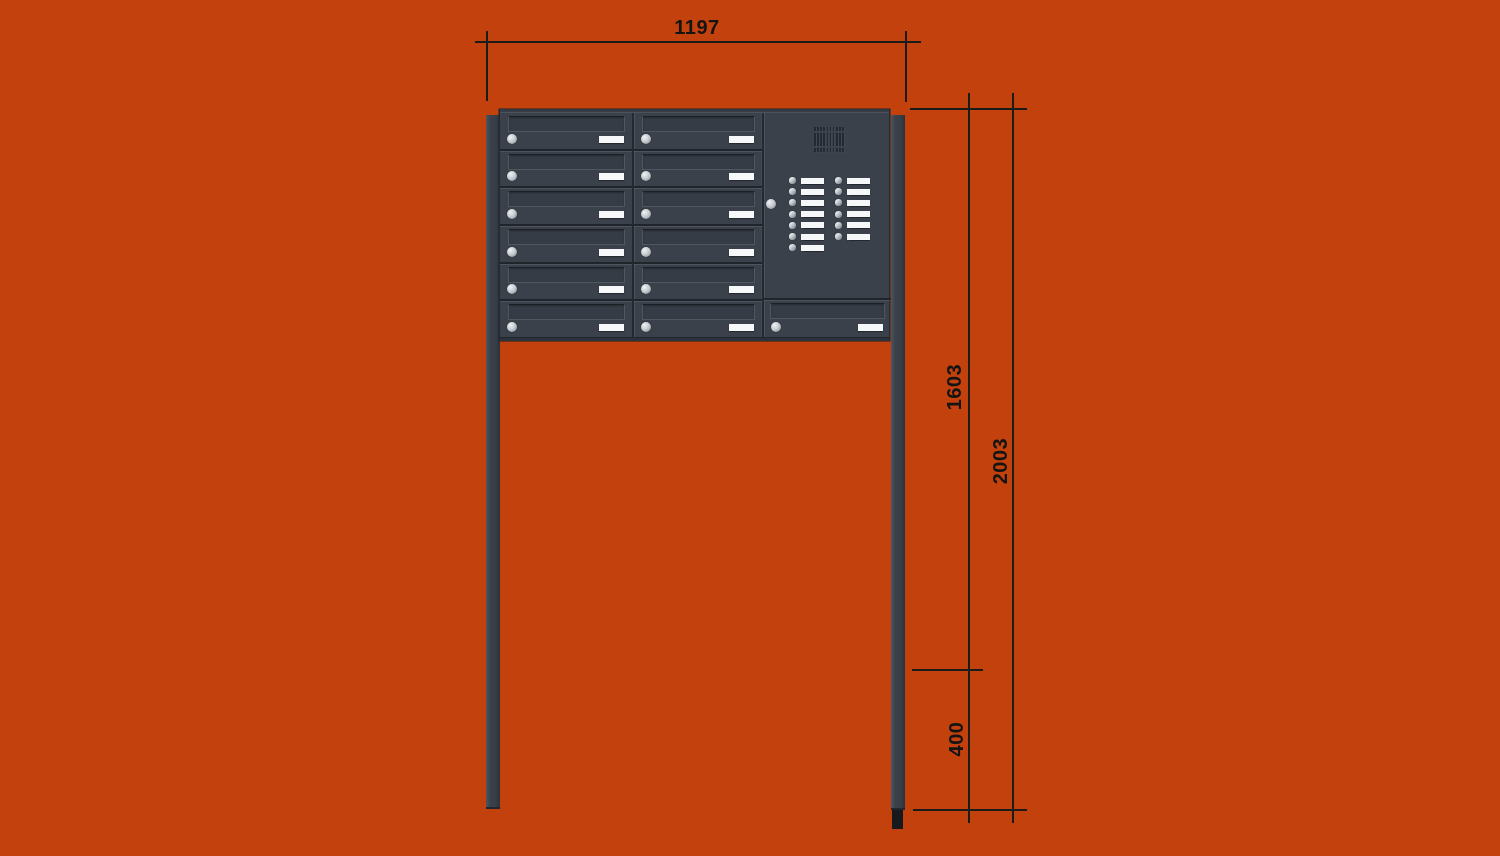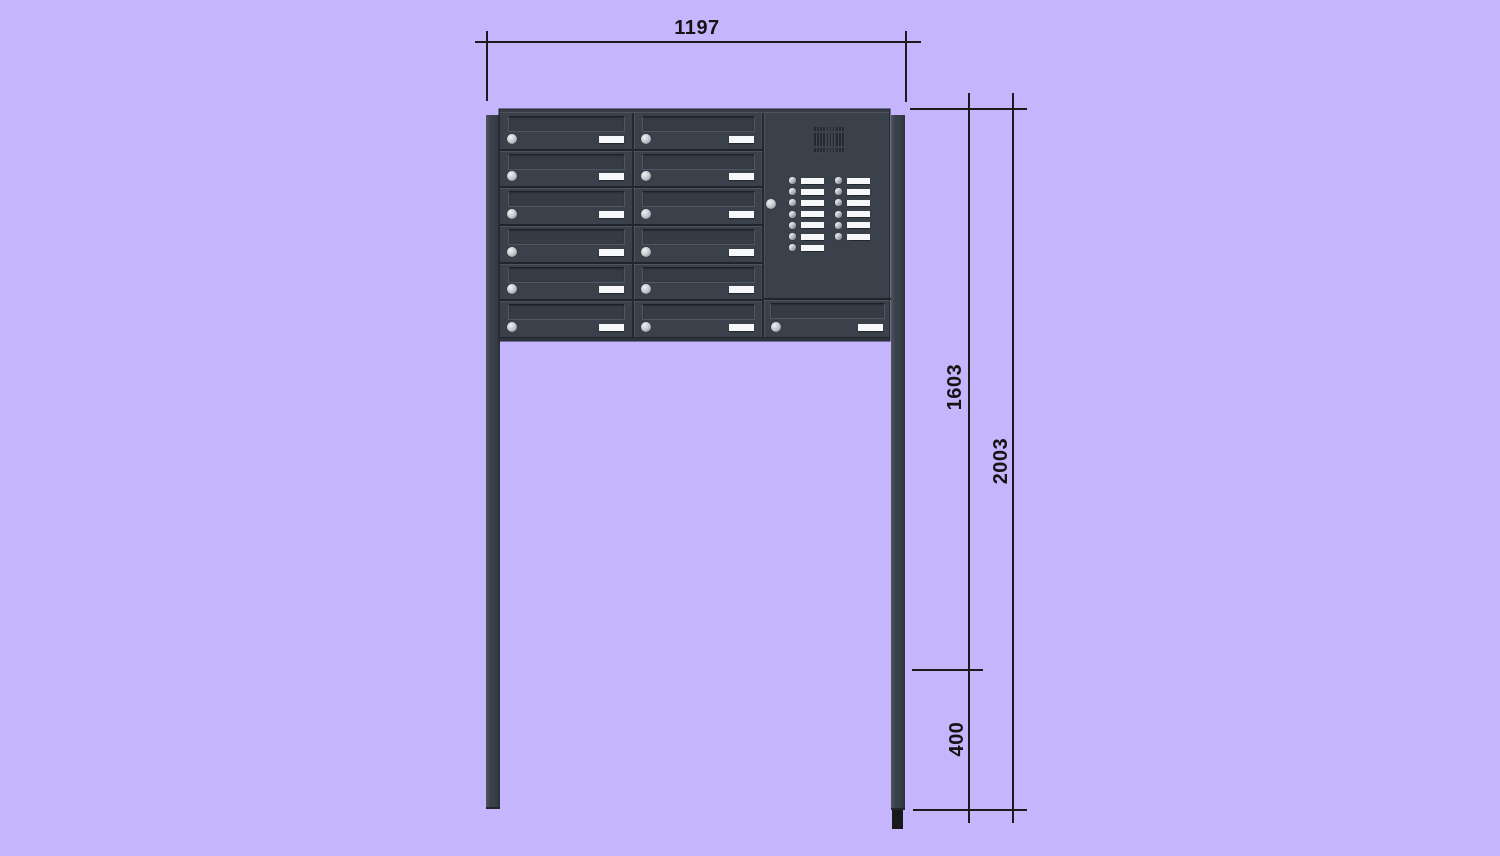--- a/index.html
+++ b/index.html
@@ -1,17 +1,17 @@
 <!DOCTYPE html>
 <html><head>
 <meta charset="utf-8">
 <style>
   html,body { margin:0; padding:0; background:#ffffff; }
   #canvas {
-    position:relative; width:1500px; height:856px; background:#c4b5fd;
+    position:relative; width:1500px; height:856px; background:#c2410c;
     overflow:hidden; font-family:"Liberation Sans", sans-serif;
   }
 
   
   .post {
     position:absolute; z-index:1;
     background:linear-gradient(90deg,#4d555f 0%, #3a414b 30%, #373e48 70%, #2b313a 100%);
     border-bottom:2px solid #23272d; box-sizing:border-box;
   }
   #post-left  { left:486px; top:115px; width:14px; height:694px; }

